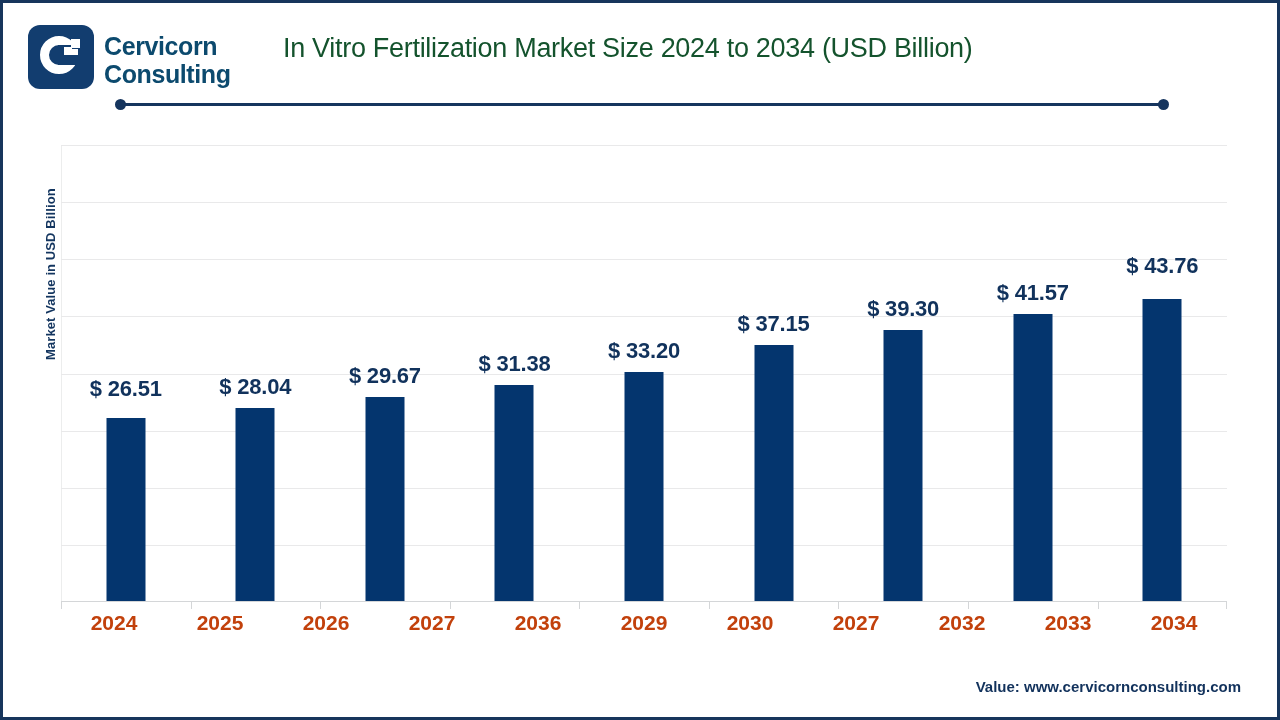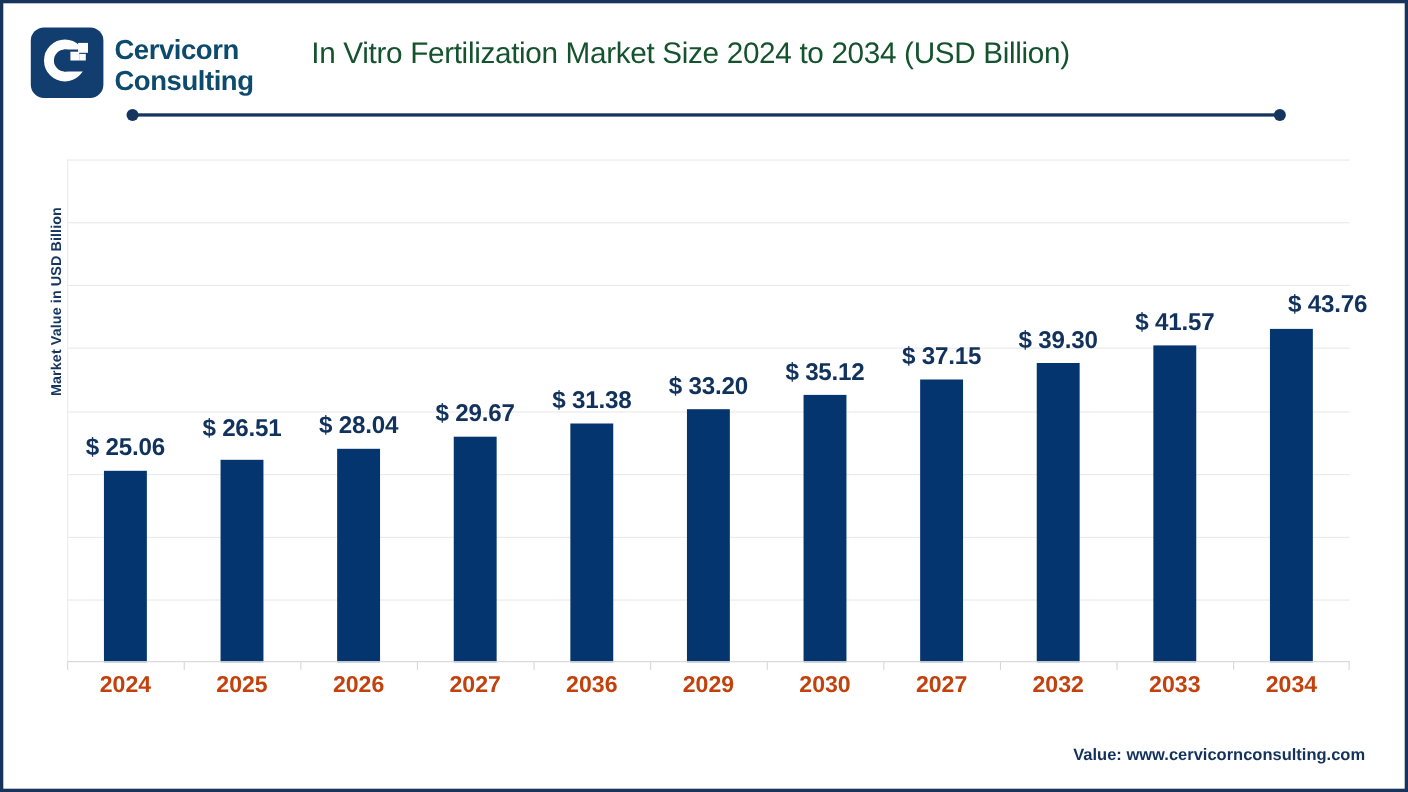--- a/index.html
+++ b/index.html
@@ -265,25 +265,20 @@
         <div class="gridline" style="top: 114px;"></div>
         <div class="gridline" style="top: 171px;"></div>
         <div class="gridline" style="top: 229px;"></div>
         <div class="gridline" style="top: 286px;"></div>
         <div class="gridline" style="top: 343px;"></div>
         <div class="gridline" style="top: 400px;"></div>
       </div>
 
     <div class="bars" id="bars">
         <div class="bar-cell">
-          <div class="bar-value" style="bottom: 181.522px;">$ 25.06</div>
-          <div class="bar" style="height: 173.522px; background: rgb(4, 53, 110);"></div>
-          <div class="tick"></div>
-        </div>
-        <div class="bar-cell">
           <div class="bar-value" style="bottom: 200px;">$ 26.51</div>
           <div class="bar" style="height: 183.562px; background: rgb(4, 53, 110);"></div>
           <div class="tick"></div>
         </div>
         <div class="bar-cell">
           <div class="bar-value" style="bottom: 202.156px;">$ 28.04</div>
           <div class="bar" style="height: 194.156px; background: rgb(4, 53, 110);"></div>
           <div class="tick"></div>
         </div>
         <div class="bar-cell">
@@ -295,41 +290,36 @@
           <div class="bar-value" style="bottom: 225.283px;">$ 31.38</div>
           <div class="bar" style="height: 217.283px; background: rgb(4, 53, 110);"></div>
           <div class="tick"></div>
         </div>
         <div class="bar-cell">
           <div class="bar-value" style="bottom: 237.885px;">$ 33.20</div>
           <div class="bar" style="height: 229.885px; background: rgb(4, 53, 110);"></div>
           <div class="tick"></div>
         </div>
         <div class="bar-cell">
-          <div class="bar-value" style="bottom: 251.179px;">$ 35.12</div>
-          <div class="bar" style="height: 243.179px; background: rgb(4, 53, 110);"></div>
-          <div class="tick"></div>
-        </div>
-        <div class="bar-cell">
           <div class="bar-value" style="bottom: 265.236px;">$ 37.15</div>
           <div class="bar" style="height: 257.236px; background: rgb(4, 53, 110);"></div>
           <div class="tick"></div>
         </div>
         <div class="bar-cell">
           <div class="bar-value" style="bottom: 280.123px;">$ 39.30</div>
           <div class="bar" style="height: 272.123px; background: rgb(4, 53, 110);"></div>
           <div class="tick"></div>
         </div>
         <div class="bar-cell">
           <div class="bar-value" style="bottom: 295.841px;">$ 41.57</div>
           <div class="bar" style="height: 287.841px; background: rgb(4, 53, 110);"></div>
           <div class="tick"></div>
         </div>
         <div class="bar-cell">
-          <div class="bar-value" style="bottom: 312px; margin-left: 33px;">$ 43.76</div>
+          <div class="bar-value" style="bottom: 323px;">$ 43.76</div>
           <div class="bar" style="height: 303.005px; background: rgb(4, 53, 110);"></div>
           <div class="tick"></div>
           <div class="tick last"></div>
         </div>
       </div>
 
     <div class="axis-baseline"></div>
   </div>
 
   <div class="xaxis" id="xaxis">

